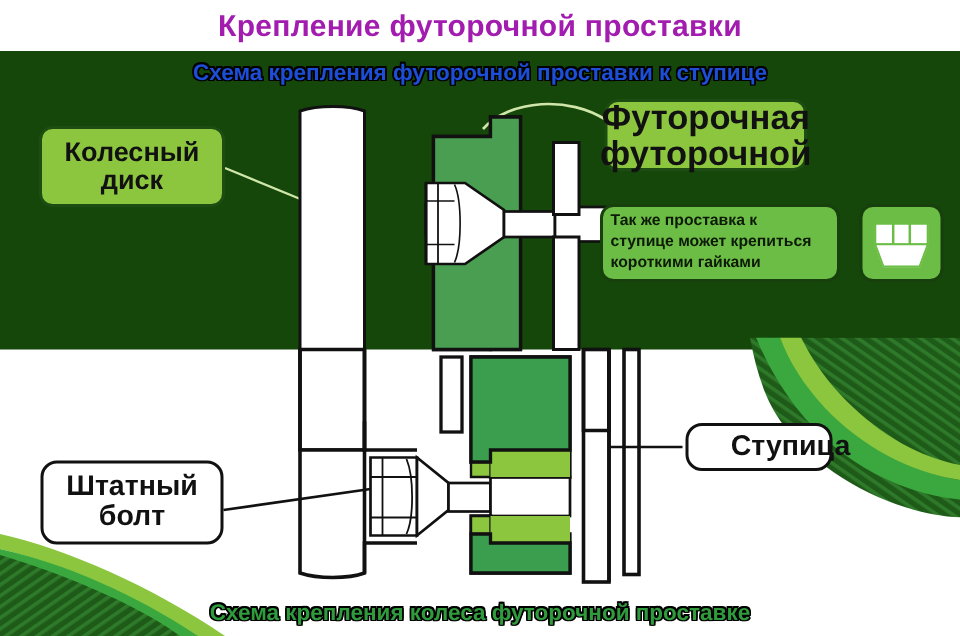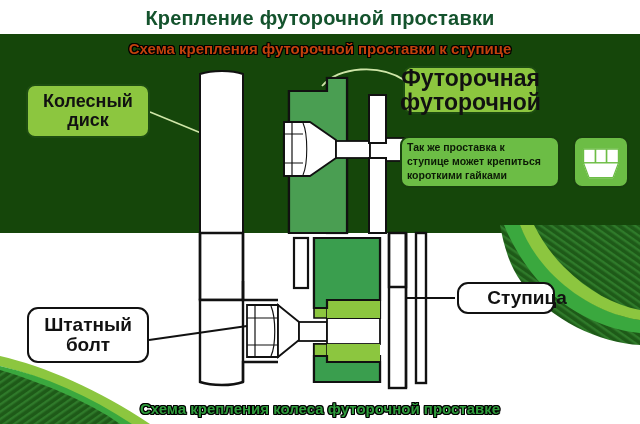--- a/index.html
+++ b/index.html
@@ -9,36 +9,36 @@
     position:relative;
     width:640px;height:424px;
     overflow:hidden;
     background:#ffffff;
   }
 
   
   .page-title{
     position:absolute;left:0;top:2px;width:640px;height:32px;
     display:flex;align-items:center;justify-content:center;
-    font-size:20px;font-weight:bold;color:#14532d;
+    font-size:20px;font-weight:bold;color:#a21caf;
     letter-spacing:.2px;
     z-index:40;
   }
 
   
   .dark-panel{
     position:absolute;left:0;top:34px;width:640px;height:199px;
     background:#15460a;
     z-index:1;
   }
   .panel-banner{
     position:absolute;left:0;top:36px;width:640px;height:24px;
     display:flex;align-items:center;justify-content:center;
     font-size:15px;font-weight:bold;
-    color:#c2410c;
+    color:#1d4ed8;
     -webkit-text-stroke:0.9px #000;
     paint-order:stroke fill;
     text-shadow:
        1px 0 0 #000,-1px 0 0 #000,0 1px 0 #000,0 -1px 0 #000,
        1px 1px 0 #000,-1px -1px 0 #000,1px -1px 0 #000,-1px 1px 0 #000;
     z-index:30;
     white-space:nowrap;
   }
 
   

